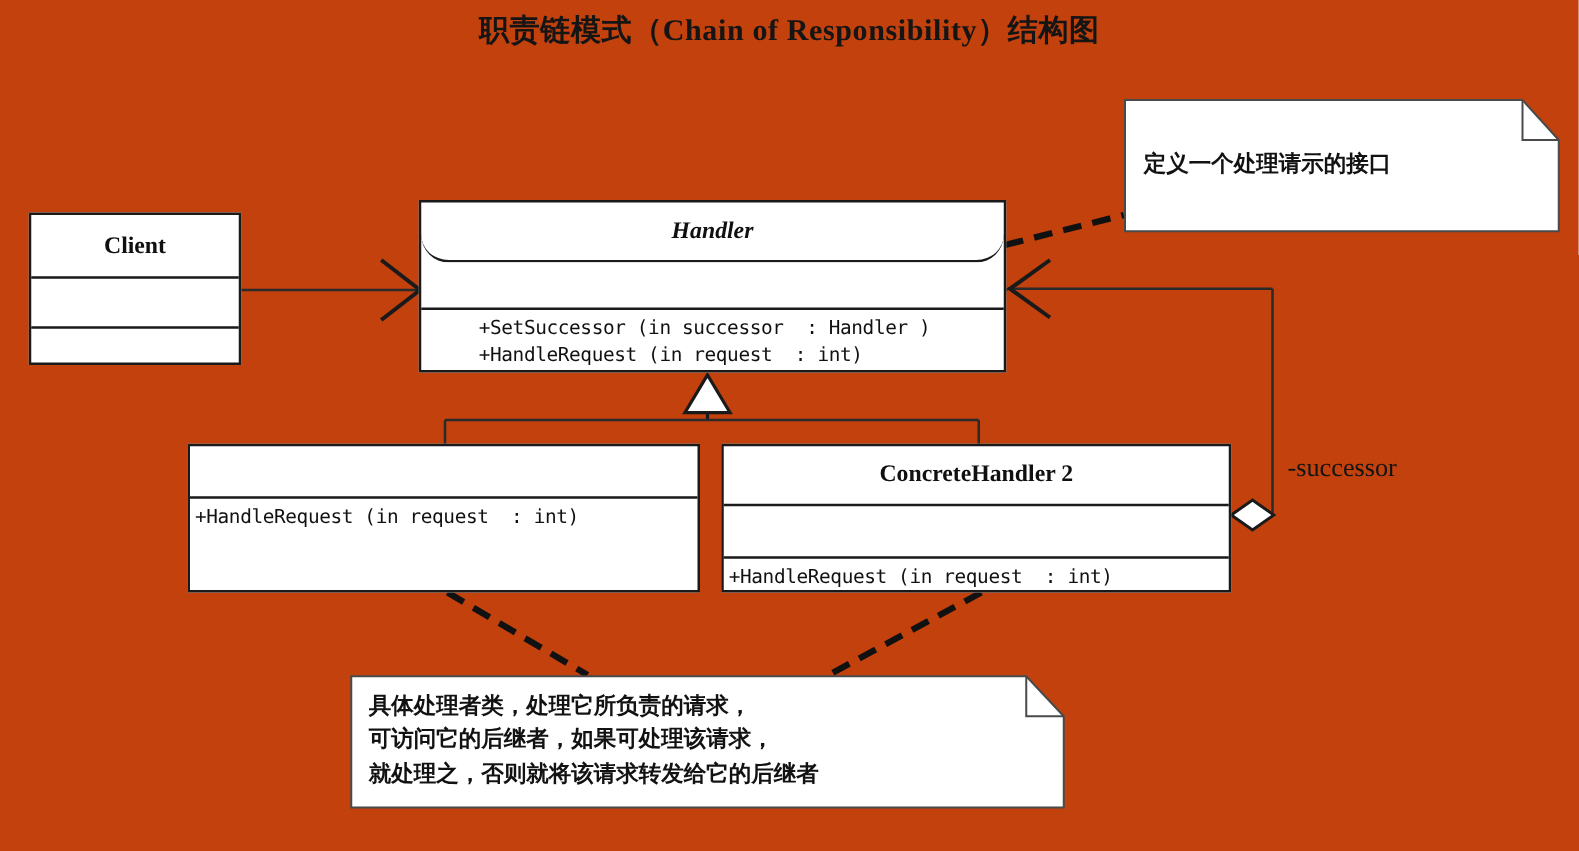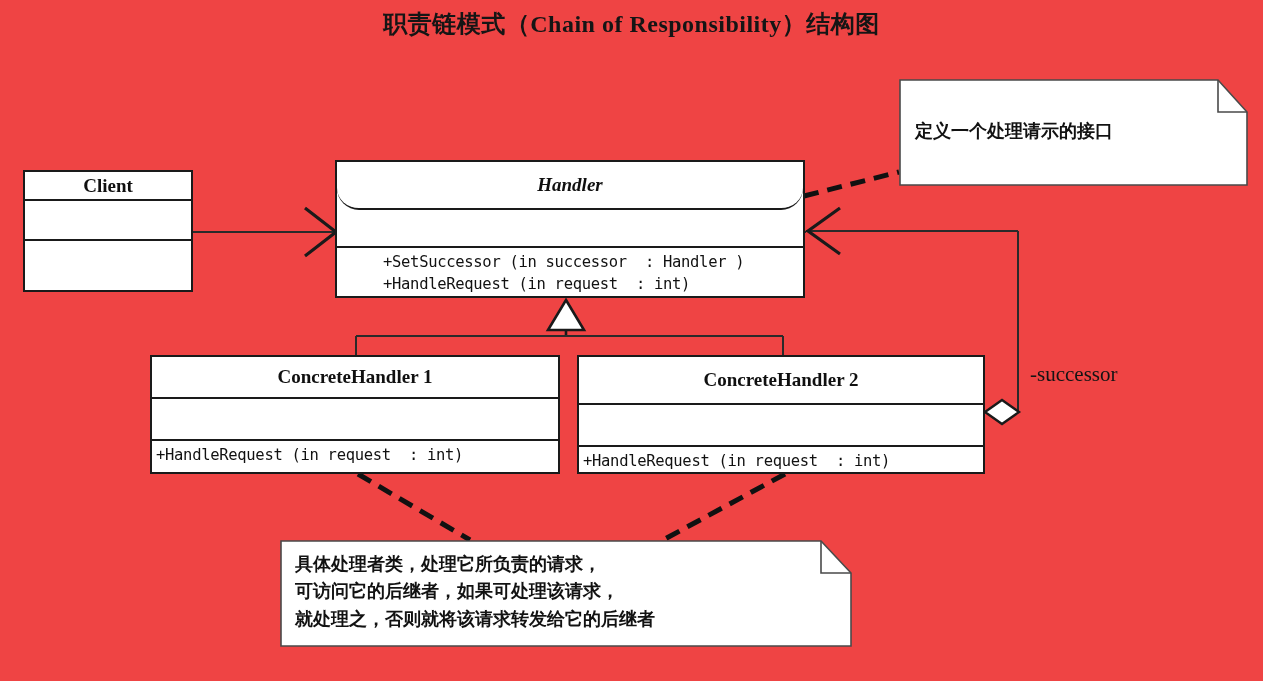--- a/index.html
+++ b/index.html
@@ -7,21 +7,21 @@
     padding: 0;
     background: #ffffff;
   }
   body {
     font-family: "Liberation Serif", "DejaVu Serif", serif;
   }
   #canvas {
     position: relative;
     width: 1263px;
     height: 681px;
-    background: #ef4444;
+    background: #c2410c;
     overflow: hidden;
   }
   #diagram-svg {
     position: absolute;
     left: 0;
     top: 0;
     width: 1263px;
     height: 681px;
   }
   .title {
@@ -136,36 +136,35 @@
       <path d="M1218,80 L1218,112 L1247,112" fill="none" stroke="#4a4a4a" stroke-width="1.6"></path>
     </g>
 
     <g>
       <path d="M281,541 L821,541 L851,573 L851,646 L281,646 Z" fill="#ffffff" stroke="#4a4a4a" stroke-width="1.6"></path>
       <path d="M821,541 L821,573 L851,573" fill="none" stroke="#4a4a4a" stroke-width="1.6"></path>
     </g>
   </svg>
 
   <div class="uml-class" style="left:23px; top:170px; width:170px; height:122px;">
-    <div class="uml-name" style="height:29px;font-family:Liberation Serif, serif;">Client</div>
+    <div class="uml-name" style="height:51px;font-family:Liberation Serif, serif;">Client</div>
     <div class="uml-attrs" style="height:40px;"></div>
     <div class="uml-ops" style="height:39px;"></div>
   </div>
 
   <div class="uml-class" style="left:335px; top:160px; width:470px; height:138px;">
     <div class="uml-name abstract" style="height:48px;">Handler</div>
     <div class="uml-attrs" style="height:38px;"></div>
     <div class="uml-ops" style="height:48px;padding-left:46px;">
       <div class="op-line">+SetSuccessor (in successor  : Handler )</div>
       <div class="op-line">+HandleRequest (in request  : int)</div>
     </div>
   </div>
 
   <div class="uml-class" style="left:150px; top:355px; width:410px; height:119px;">
-    <div class="uml-name" style="height:42px;">ConcreteHandler 1</div>
     <div class="uml-attrs" style="height:42px;"></div>
     <div class="uml-ops" style="height:31px;">
       <div class="op-line">+HandleRequest (in request  : int)</div>
     </div>
   </div>
 
   <div class="uml-class" style="left:577px; top:355px; width:408px; height:119px;">
     <div class="uml-name" style="height:48px;">ConcreteHandler 2</div>
     <div class="uml-attrs" style="height:42px;"></div>
     <div class="uml-ops" style="height:31px;">

